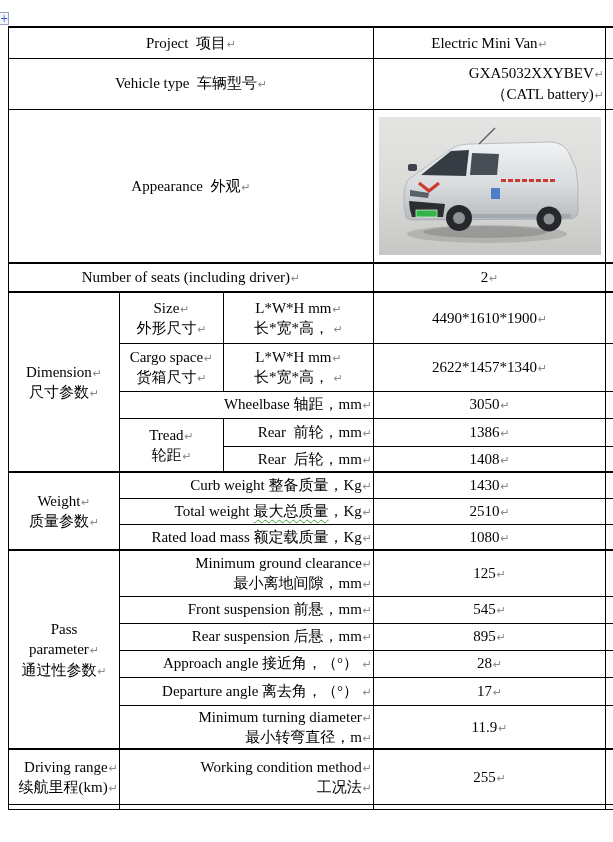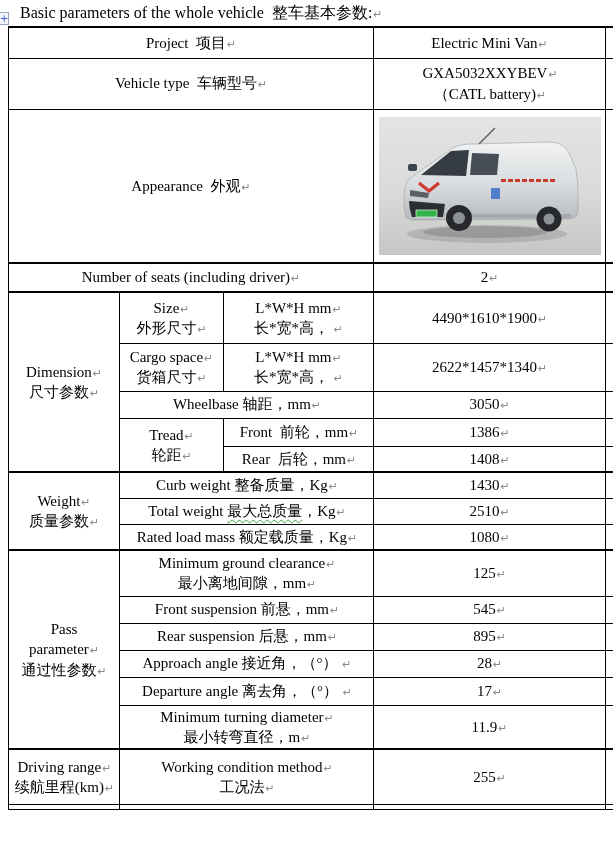--- a/index.html
+++ b/index.html
@@ -33,21 +33,21 @@
   }
   td {
     border: 1px solid #000;
     padding: 0 1px;
     vertical-align: middle;
     font-size: 15px;
     overflow: hidden;
   }
   tr.top td { border-top-width: 2px; }
   .tc { text-align: center; margin-top: 44px; }
-  .tl { text-align: center; padding-left: 2px; }
+  .tl { text-align: right; padding-left: 2px; }
   .ln { line-height: 1.34; white-space: pre; }
   .pm {
     color: #8a8a8a; font-size: 11px;
     font-family: "DejaVu Sans", sans-serif;
     margin-left: 1px;
   }
   .wavy {
     text-decoration: underline;
     text-decoration-style: wavy;
     text-decoration-color: #3aa33a;
@@ -63,21 +63,20 @@
 </style>
 </head>
 <body>
 
 <div class="page">
 
   <div class="handle">
     <span>+</span>
   </div>
 
-  <div class="doc-title"><span>Basic parameters of the whole vehicle  整车基本参数:</span><span class="pm">↵</span></div>
 
   <table class="spec">
     <colgroup>
       <col style="width:111px">
         <col style="width:104px">
         <col style="width:150px">
         <col style="width:232px">
         <col style="width:8px">
     </colgroup>
 
@@ -203,21 +202,21 @@
       </td>
       <td></td>
     </tr>
 
     <tr style="height:28px">
       <td class="tc" rowspan="2">
         <div class="ln"><span>Tread</span><span class="pm">↵</span></div>
         <div class="ln"><span>轮距</span><span class="pm">↵</span></div>
       </td>
       <td class="tl">
-        <div class="ln"><span>Front  前轮，mm</span><span class="pm">↵</span></div>
+        <div class="ln"><span>Rear  前轮，mm</span><span class="pm">↵</span></div>
       </td>
       <td class="tc">
         <div class="ln"><span>1386</span><span class="pm">↵</span></div>
       </td>
       <td></td>
     </tr>
 
     <tr style="height:26px">
       <td class="tl">
         <div class="ln"><span>Rear  后轮，mm</span><span class="pm">↵</span></div>

